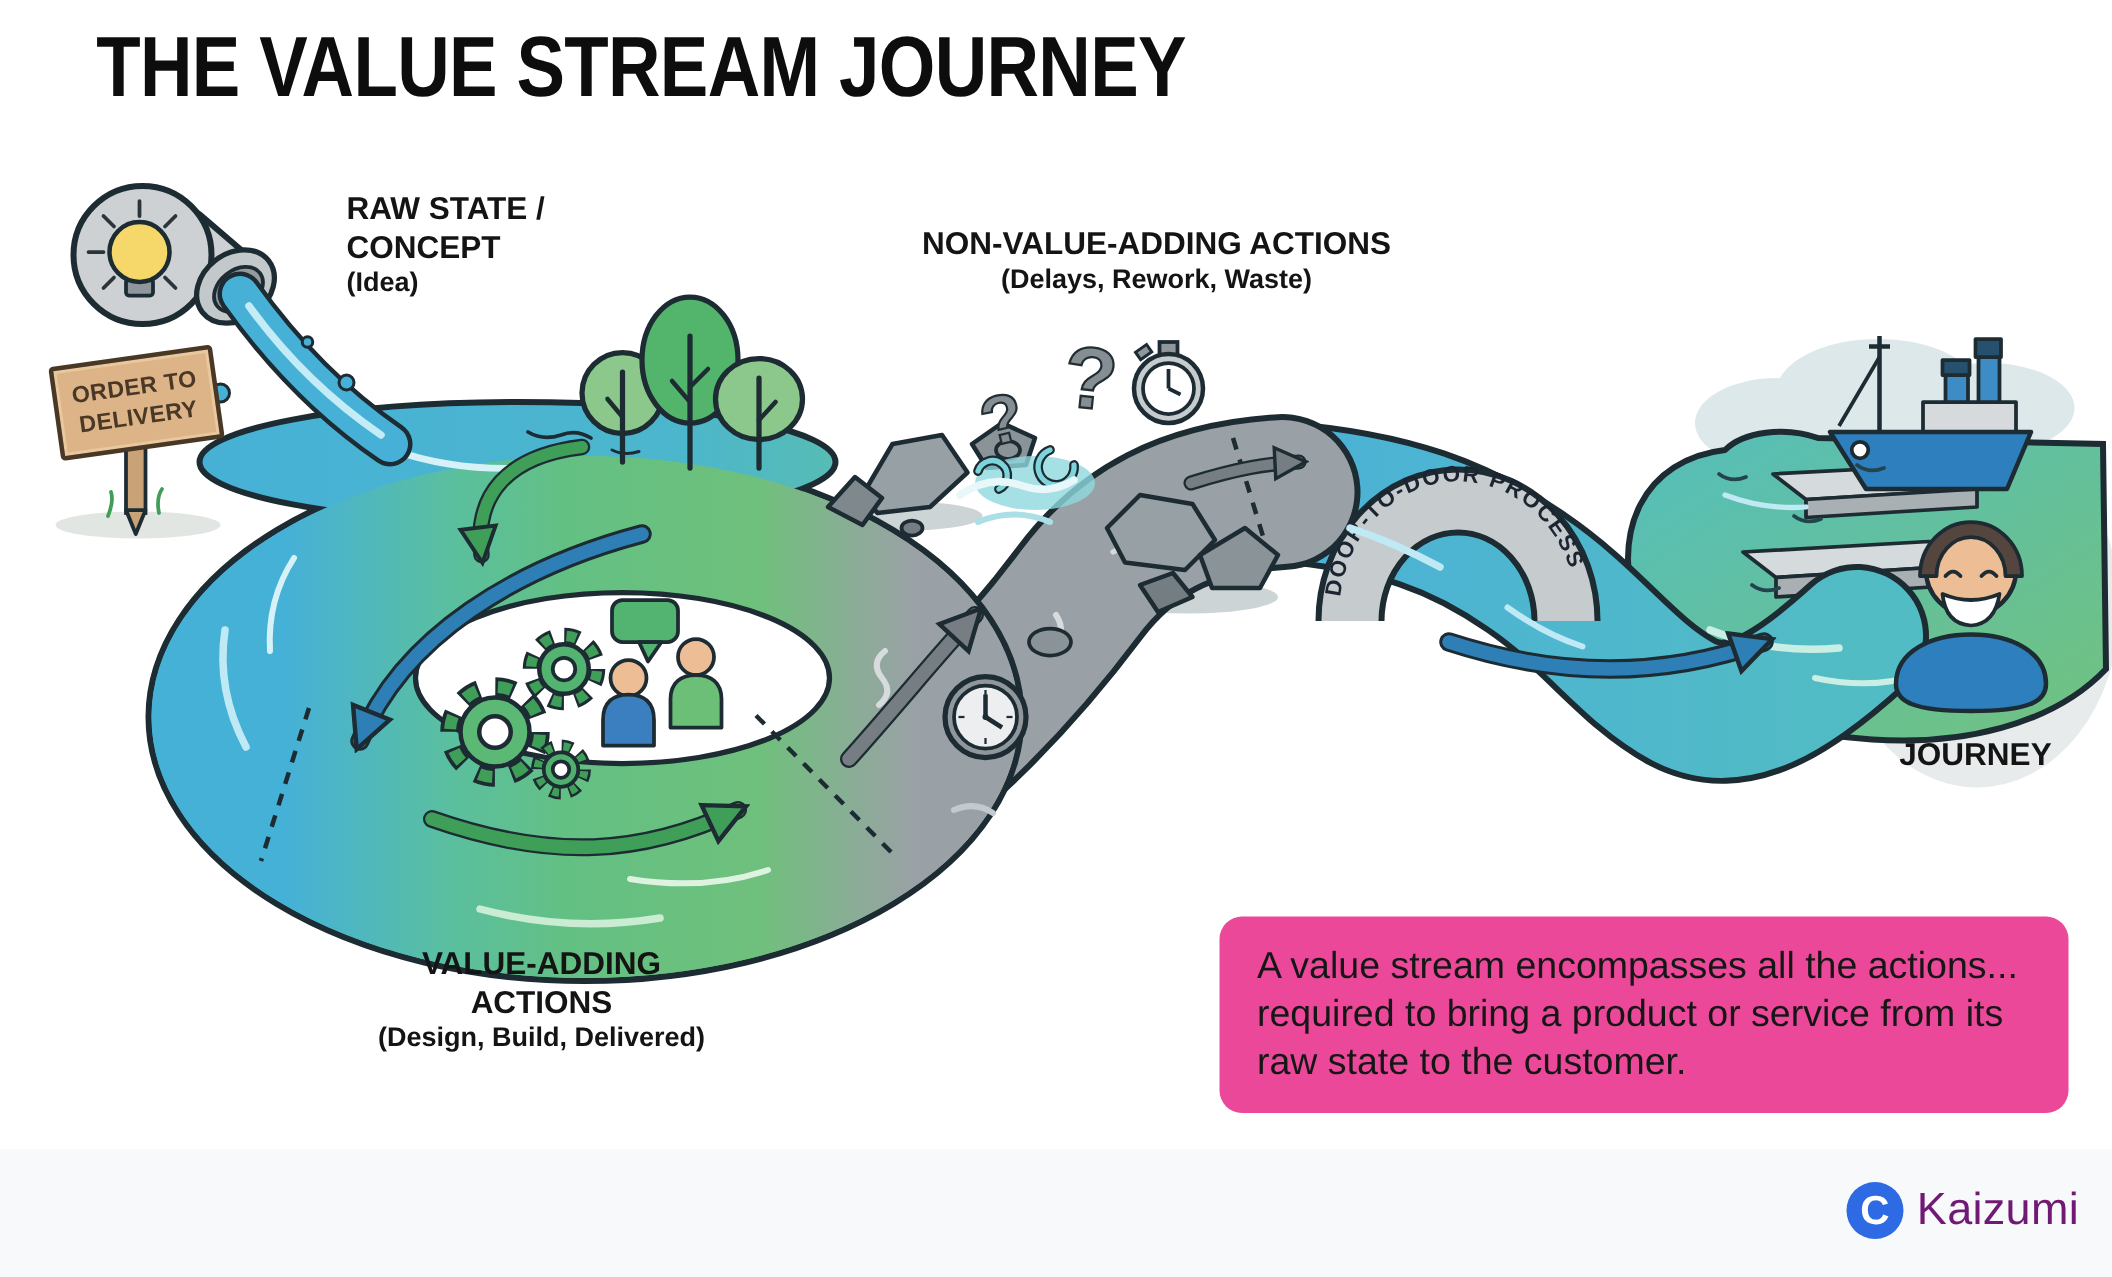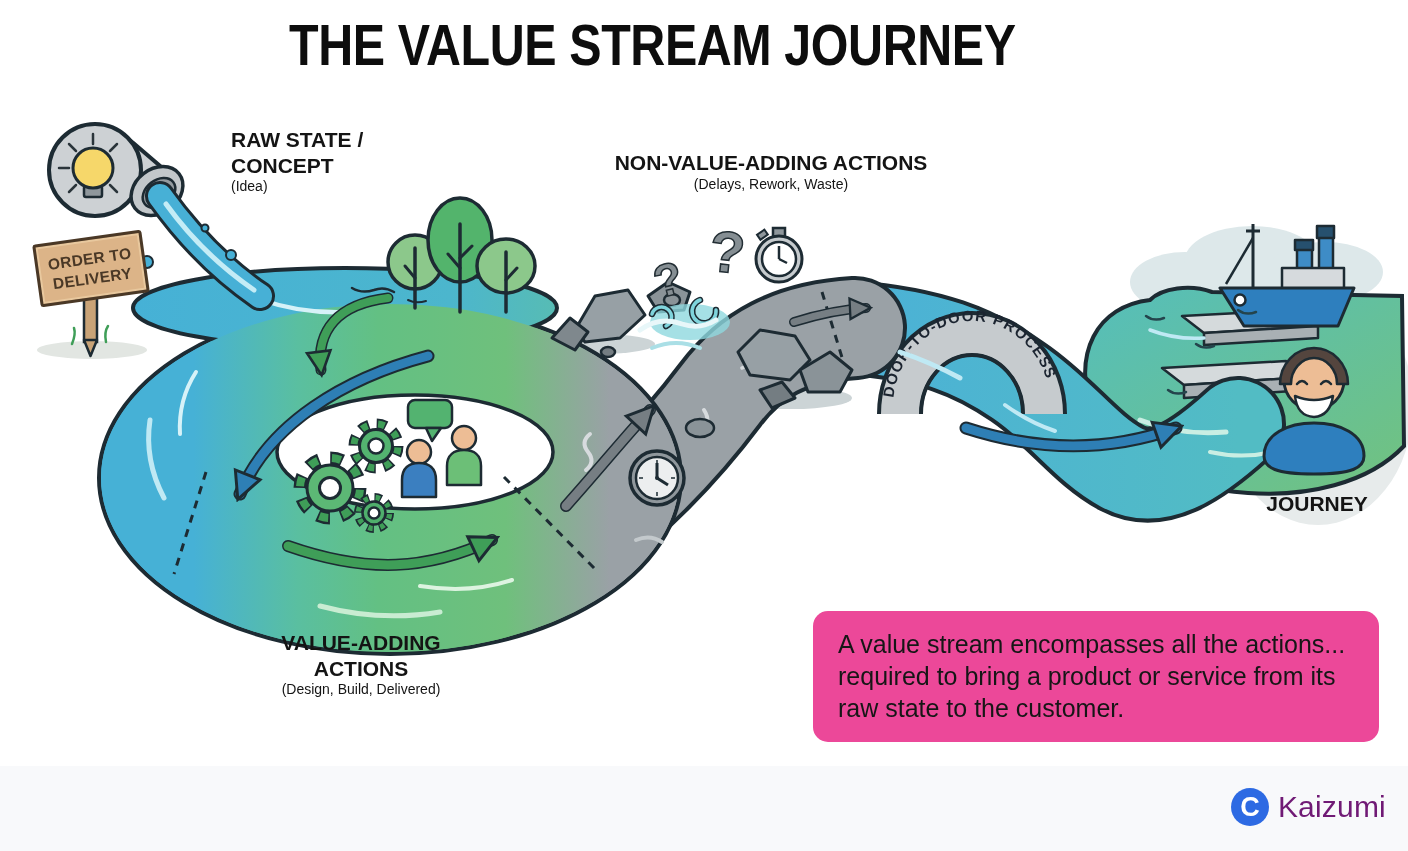--- a/index.html
+++ b/index.html
@@ -1,24 +1,24 @@
 <!DOCTYPE html>
 <html><head>
 <meta charset="utf-8">
 <style>
   html,body{margin:0;padding:0;background:#fff;}
   body{width:1408px;height:851px;position:relative;overflow:hidden;
        font-family:"Liberation Sans",sans-serif;color:#111;}
   svg.scene{position:absolute;left:0;top:0;z-index:1;}
   .overlay{position:absolute;z-index:3;}
-  .title{left:0;top:12px;width:1224px;text-align:center;padding-left:40px;}
+  .title{left:0;top:12px;width:1224px;text-align:left;}
   .title span{display:inline-block;font-size:57px;font-weight:800;letter-spacing:-.5px;
        transform:scaleX(.85);transform-origin:center;color:#0d0d0d;white-space:nowrap;}
   .stage{line-height:1.22;font-size:21px;font-weight:bold;color:#141414;margin-left:28px;}
-  .stage .sub{font-weight:normal;font-size:14px;}
+  .stage .sub{font-weight:bold;font-size:18px;}
   .stage-raw{left:203px;top:127px;}
   .stage-nva{left:543px;top:150px;width:400px;text-align:center;}
   .stage-va{left:206px;top:630px;width:254px;text-align:center;}
   .stage-cust{left:1183px;top:491px;width:212px;text-align:center;}
   .sign{left:36px;top:237px;width:104px;height:57px;transform:rotate(-8deg);
        background:#dcb488;border:3px solid #4a3826;border-radius:3px;
        box-shadow:inset 0 0 0 2px #e8c89e;display:flex;flex-direction:column;
        align-items:center;justify-content:center;font-weight:bold;font-size:15.5px;
        line-height:1.25;color:#4a3826;letter-spacing:.3px;}
   .descbox{left:813px;top:611px;width:566px;height:131px;box-sizing:border-box;

